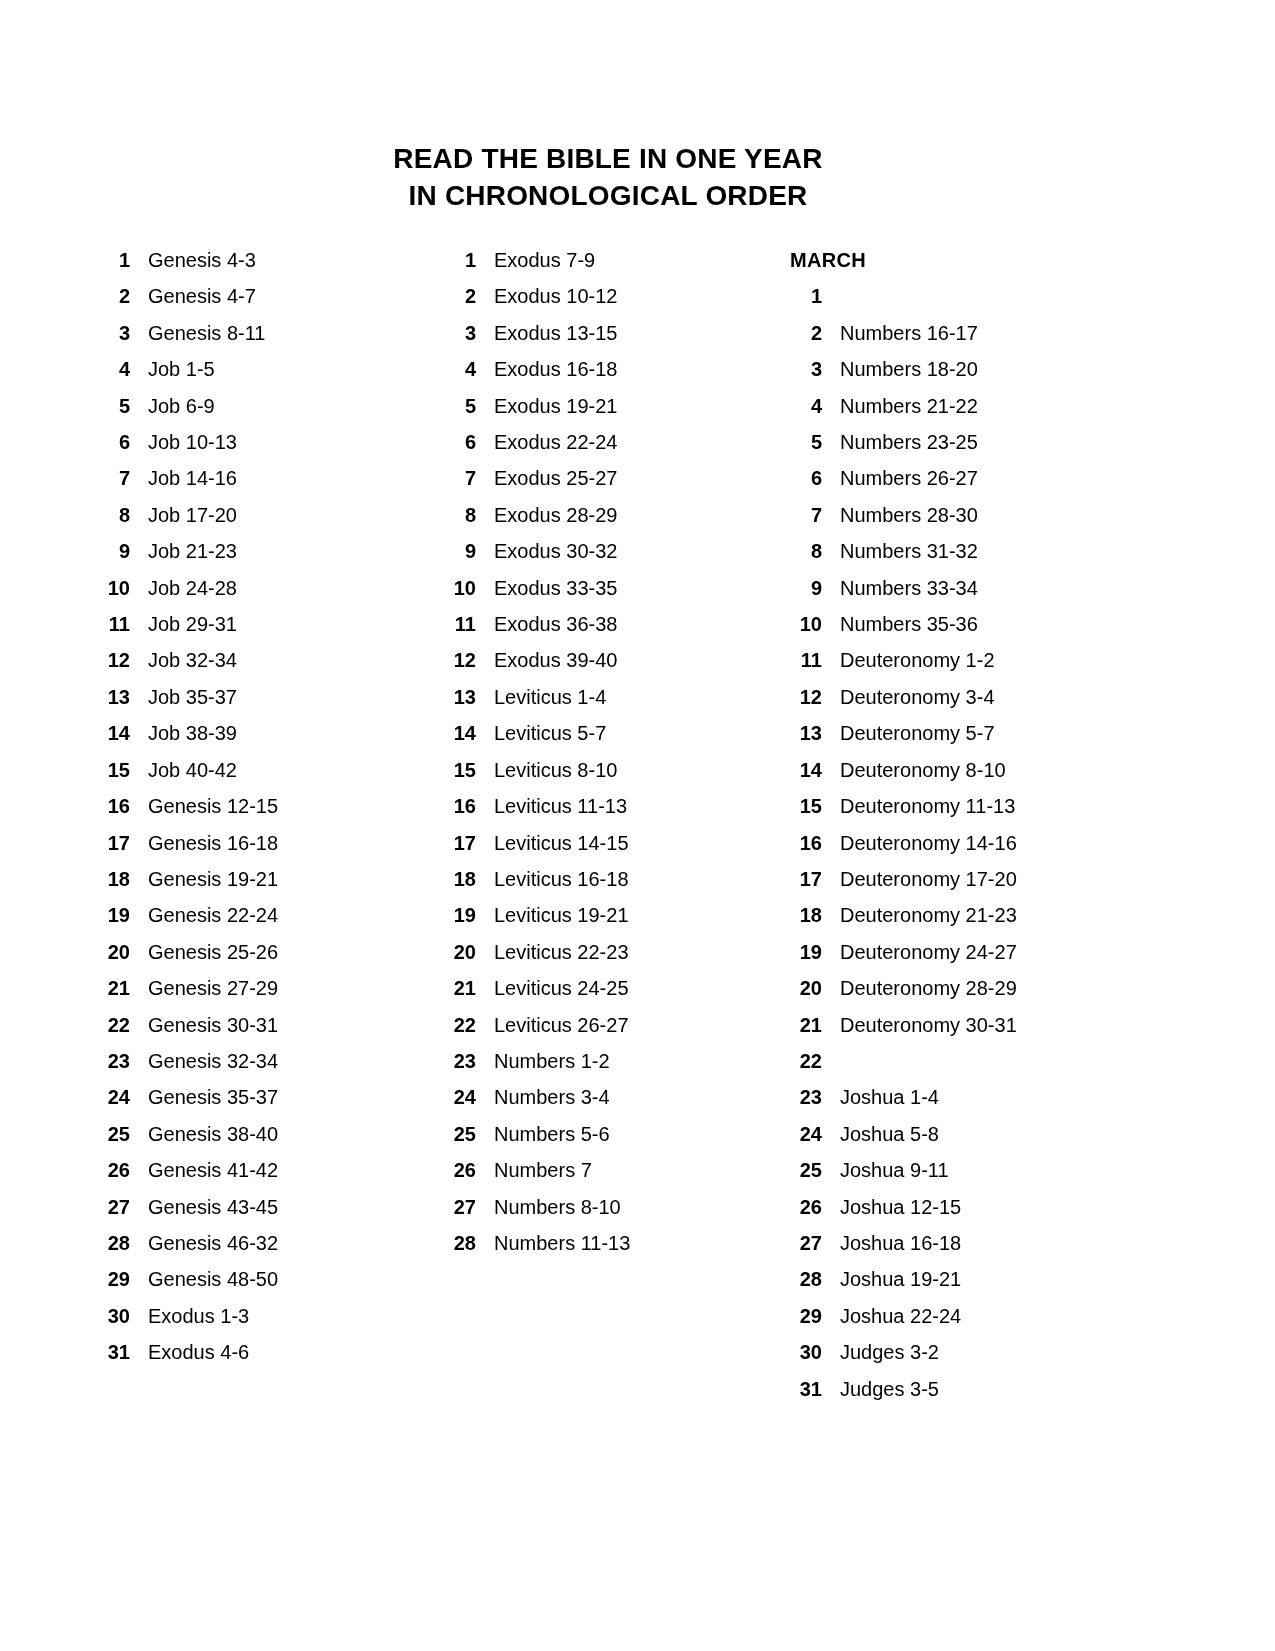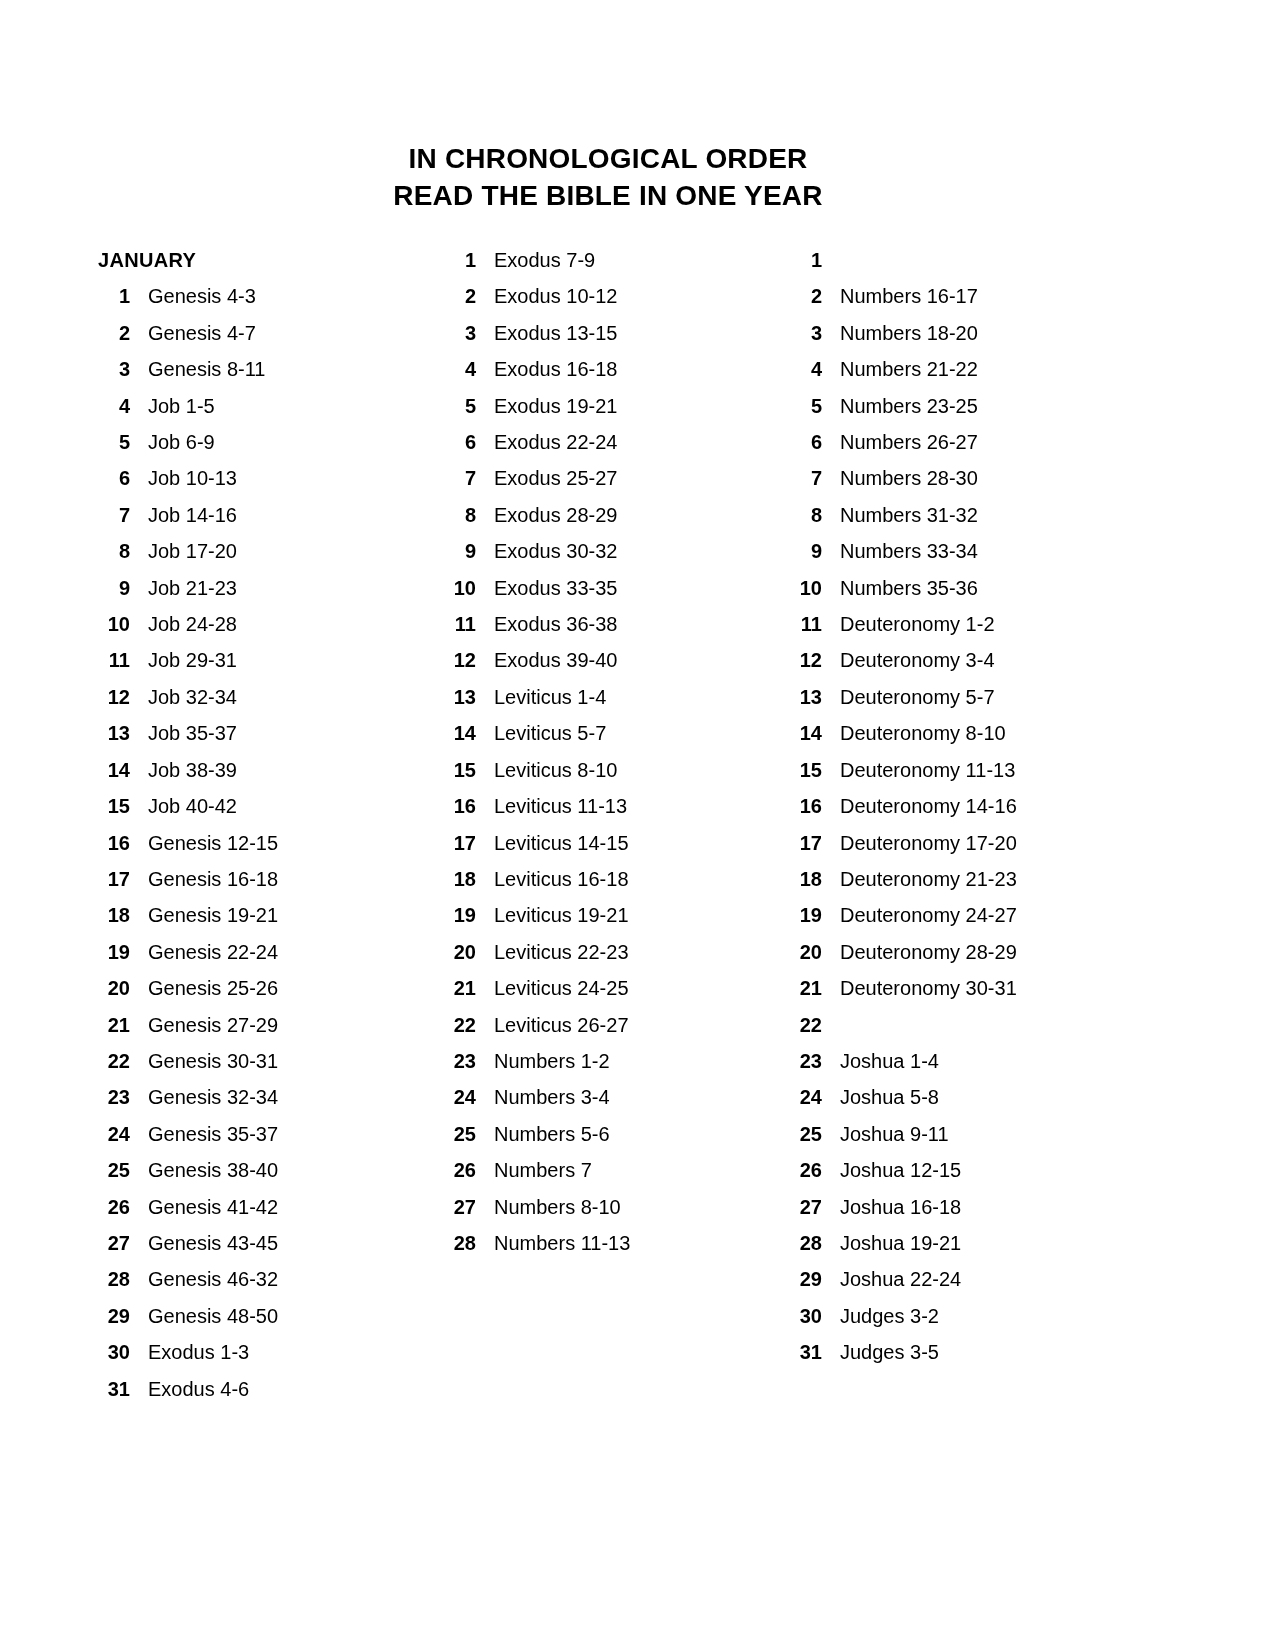--- a/index.html
+++ b/index.html
@@ -57,26 +57,25 @@
   }
   .reading-line {
     line-height: 36.4px;
   }
 </style>
 </head>
 <body>
 
 <div class="page">
   <div class="doc-title">
+    <div>READ THE BIBLE IN ONE YEAR</div>
     <div>IN CHRONOLOGICAL ORDER</div>
-    <div>READ THE BIBLE IN ONE YEAR</div>
   </div>
   <div class="columns">
       <div class="month-column">
-        <div class="month-header">JANUARY</div>
         <div class="entry-row">
           <span class="entry-day">1</span>
           <span class="entry-reading">
             <div class="reading-line">Genesis 4-3</div>
           </span>
         </div>
         <div class="entry-row">
           <span class="entry-day">2</span>
           <span class="entry-reading">
             <div class="reading-line">Genesis 4-7</div>
@@ -421,20 +420,21 @@
           </span>
         </div>
         <div class="entry-row">
           <span class="entry-day">28</span>
           <span class="entry-reading">
             <div class="reading-line">Numbers 11-13</div>
           </span>
         </div>
       </div>
       <div class="month-column">
+        <div class="month-header">MARCH</div>
         <div class="entry-row">
           <span class="entry-day">1</span>
         </div>
         <div class="entry-row">
           <span class="entry-day">2</span>
           <span class="entry-reading">
             <div class="reading-line">Numbers 16-17</div>
           </span>
         </div>
         <div class="entry-row">

